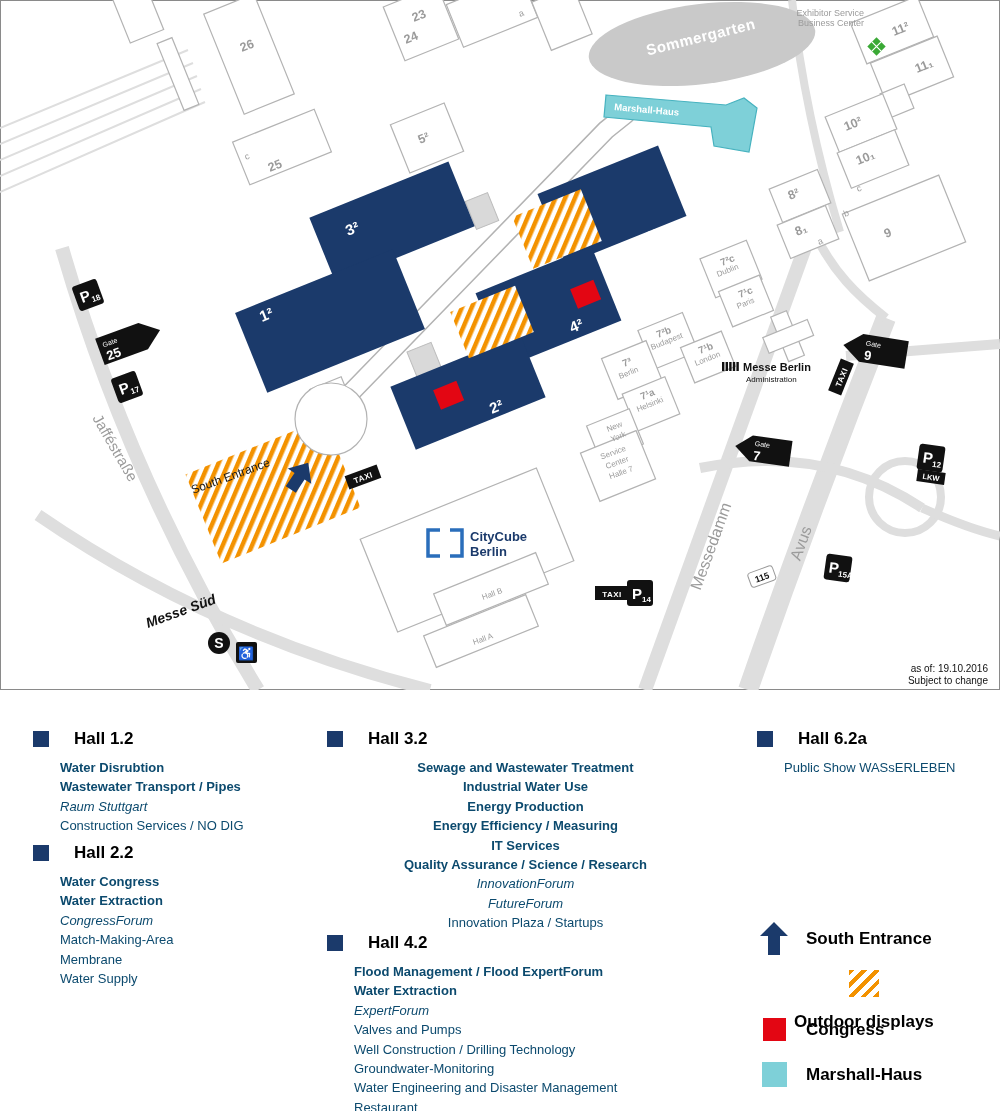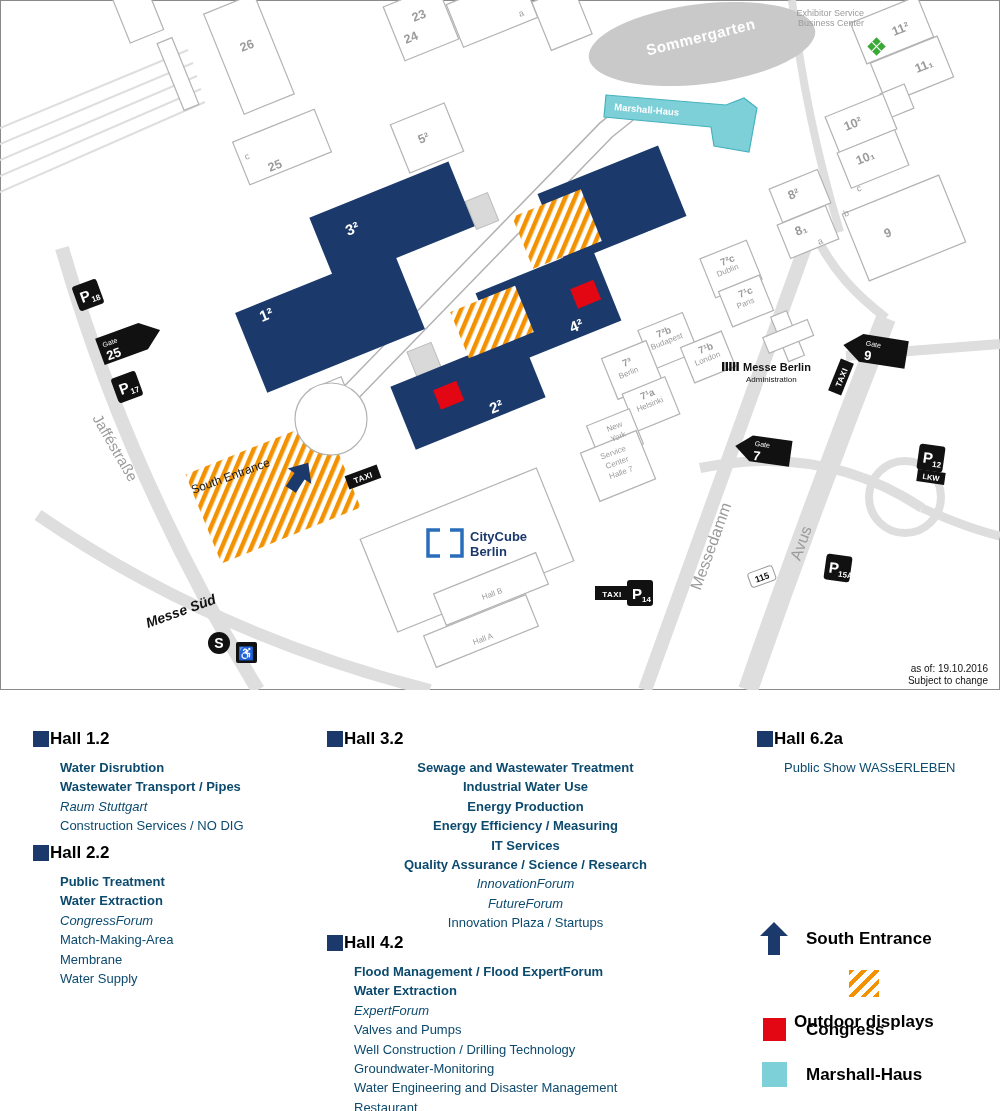--- a/index.html
+++ b/index.html
@@ -26,21 +26,21 @@
   .exh{fill:#9b9b9b;font-size:9px}
   .street{fill:#9b9b9b;font-size:15px}
   .street-lg{fill:#9b9b9b;font-size:16px}
   .r115{fill:#111;font-size:9px;font-weight:bold}
   .msud{fill:#111;font-size:14px;font-weight:bold;font-style:italic}
   .slogo{fill:#fff;font-size:14px;font-weight:bold}
   .wc{fill:#fff;font-size:13px}
   .asof{fill:#111;font-size:10px}
 
   .legend-hall{position:absolute;}
-  .hall-header{display:flex;align-items:center;gap:1px;margin-bottom:9px;}
+  .hall-header{display:flex;align-items:center;gap:25px;margin-bottom:9px;}
   .swatch{width:16px;height:16px;background:#1b3a6b;flex:0 0 16px;}
   .hall-title{font-size:17px;font-weight:bold;color:#000;}
   .item{font-size:13px;line-height:19.4px;color:#0c4a6e;padding-left:27px;white-space:nowrap;}
   .b{font-weight:bold}
   .i{font-style:italic}
   .sym-row{position:absolute;display:flex;align-items:center;gap:15px;}
   .sym-icon-wrap{width:34px;display:flex;justify-content:center;}
   .sym-label{font-size:17px;font-weight:bold;color:#000;white-space:nowrap;}
   .icon-hatch{width:30px;height:27px;background:repeating-linear-gradient(135deg,#f39200 0px,#f39200 4px,#ffffff 4px,#ffffff 9px);}
   .icon-red{width:23px;height:23px;background:#e30613;}
@@ -321,21 +321,21 @@
   <div class="item b">Wastewater Transport / Pipes</div>
   <div class="item i">Raum Stuttgart</div>
   <div class="item">Construction Services / NO DIG</div>
 </div>
 
 <div class="legend-hall" style="left:33px;top:843px;width:285px;">
   <div class="hall-header">
     <div class="swatch"></div>
     <div class="hall-title">Hall 2.2</div>
   </div>
-  <div class="item b">Public Treatment</div>
+  <div class="item b">Water Congress</div>
   <div class="item b">Water Extraction</div>
   <div class="item i">CongressForum</div>
   <div class="item">Match-Making-Area</div>
   <div class="item">Membrane</div>
   <div class="item">Water Supply</div>
 </div>
 
 <div class="legend-hall" style="left:327px;top:729px;width:370px;text-align:center;">
   <div class="hall-header">
     <div class="swatch"></div>

